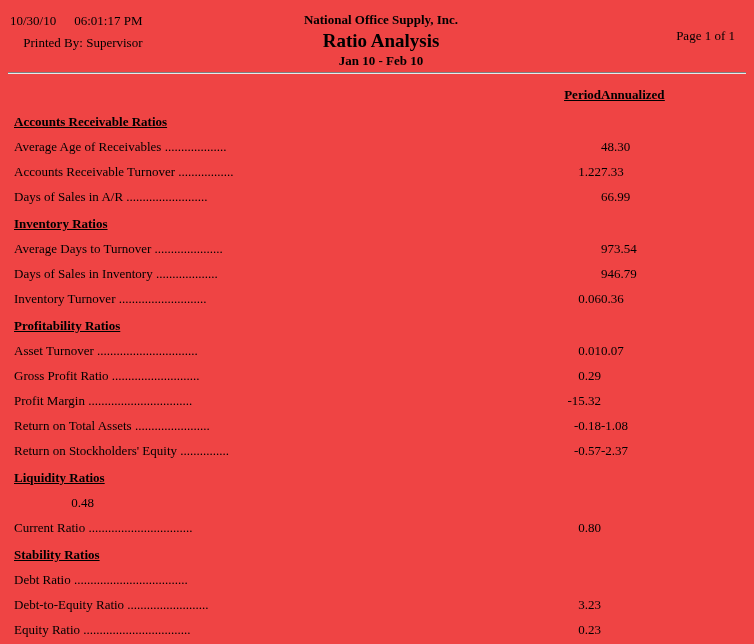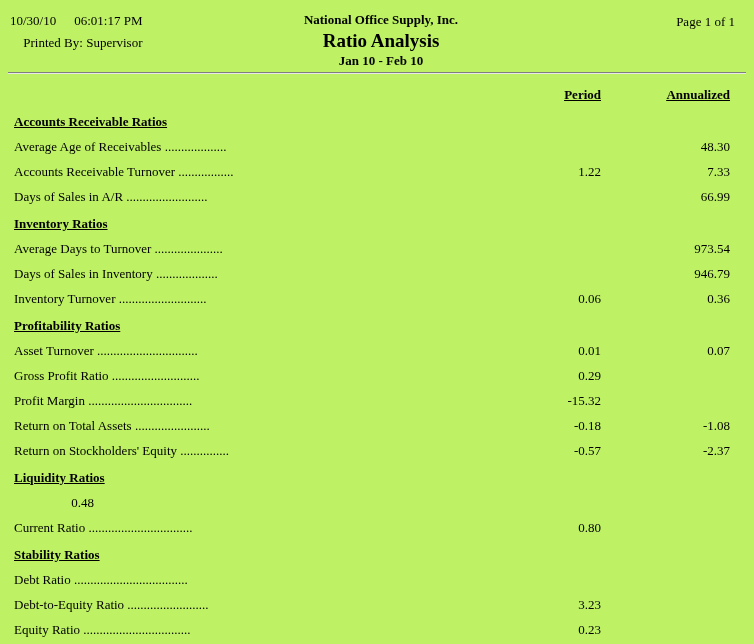--- a/index.html
+++ b/index.html
@@ -1,37 +1,37 @@
 <!DOCTYPE html>
 <html><head>
 <meta charset="utf-8">
 <style>
   html,body{margin:0;padding:0;background:#fff;}
   .page{
-    position:relative;width:754px;height:644px;background:#bef264;color:#000000;
+    position:relative;width:754px;height:644px;background:#ef4444;color:#000000;
     font-family:"Liberation Serif","DejaVu Serif",serif;font-size:13px;overflow:hidden;
   }
   
   .hdr{position:relative;height:72px;}
   .hdr-left{position:absolute;left:10px;top:13px;}
   .hdr-time{margin-left:18px;}
   .printed-by{margin-top:6px;text-align:right;}
   .hdr-center{position:absolute;left:8px;right:0;top:12px;text-align:center;}
   .company{font-weight:bold;font-size:13px;}
   .title{font-weight:bold;font-size:19px;margin-top:2px;}
   .range{font-weight:bold;font-size:13px;margin-top:1px;}
-  .hdr-right{position:absolute;right:19px;top:14px;}
+  .hdr-right{position:absolute;right:19px;top:28px;}
   .rule{position:absolute;left:8px;right:8px;top:72px;height:1px;background:#7f7f7f;box-shadow:0 1px 0 #e8e8e8;}
   
   .content{position:absolute;left:14px;right:24px;top:73px;}
   .cols{display:flex;margin-top:14px;line-height:16px;text-decoration:underline;}
   .colhead{font-weight:bold;text-decoration:underline;}
   .spacer{flex:1;}
   .col-period,.val-period{width:80px;text-align:right;}
-  .col-annualized,.val-annualized{width:129px;text-align:right;}
+  .col-annualized,.val-annualized{width:129px;}
   .section{margin-top:6px;}
   .section + .section{margin-top:2px;}
   .sec-title{height:25px;line-height:25px;}
   .sec-title span{font-weight:bold;text-decoration:underline;}
   .row{display:flex;height:25px;line-height:25px;}
   .lbl{flex:1;white-space:nowrap;overflow:hidden;}
 </style>
 </head>
 <body>
 

